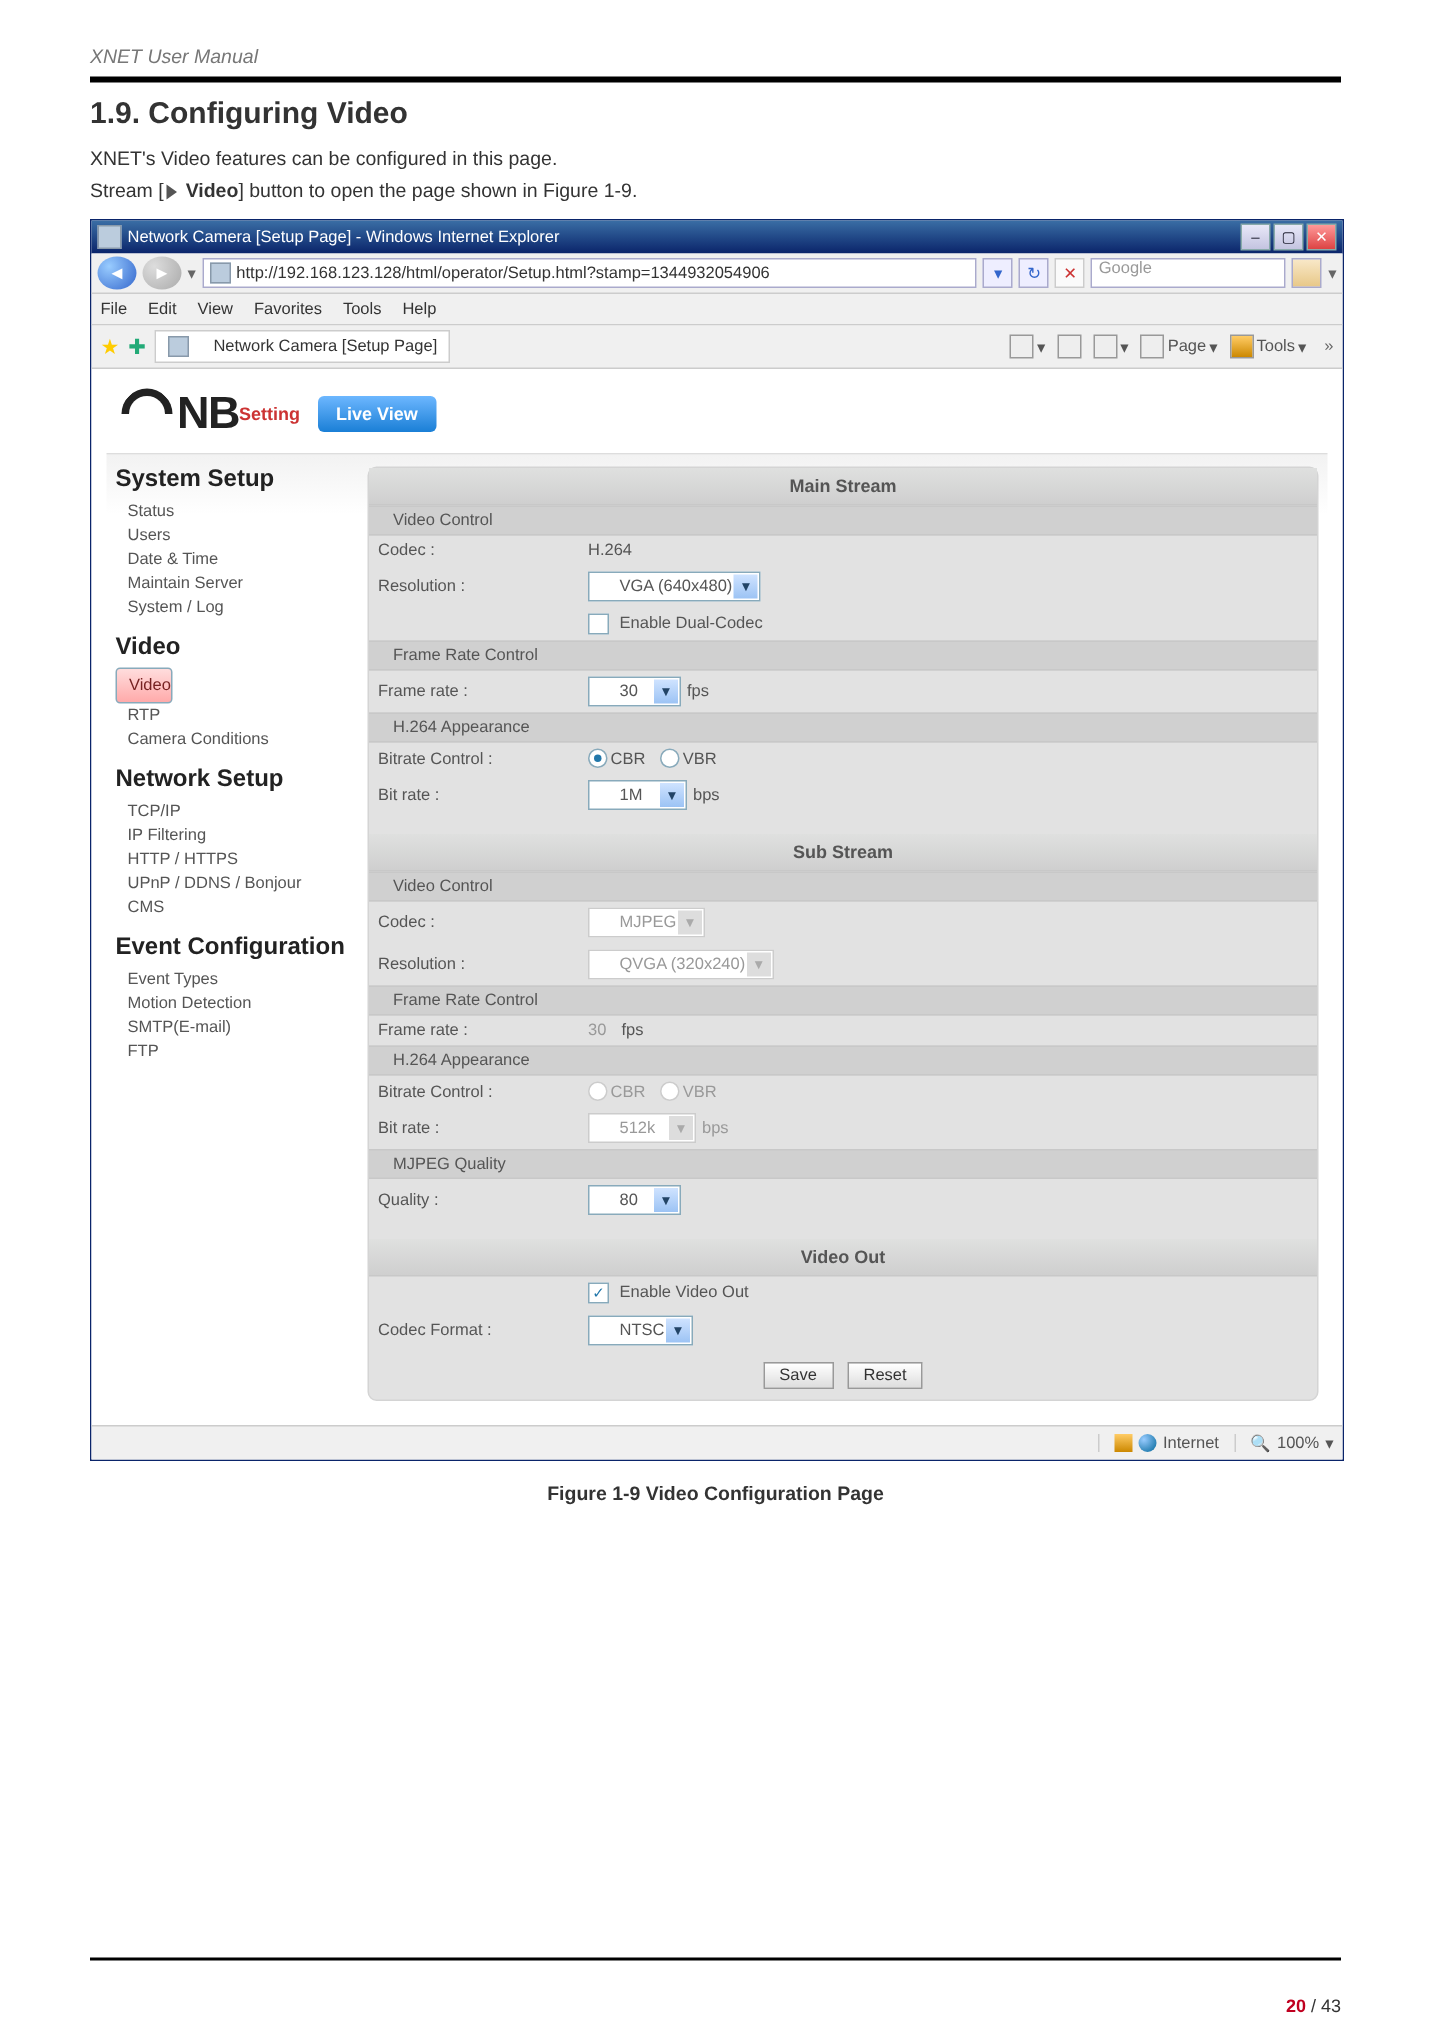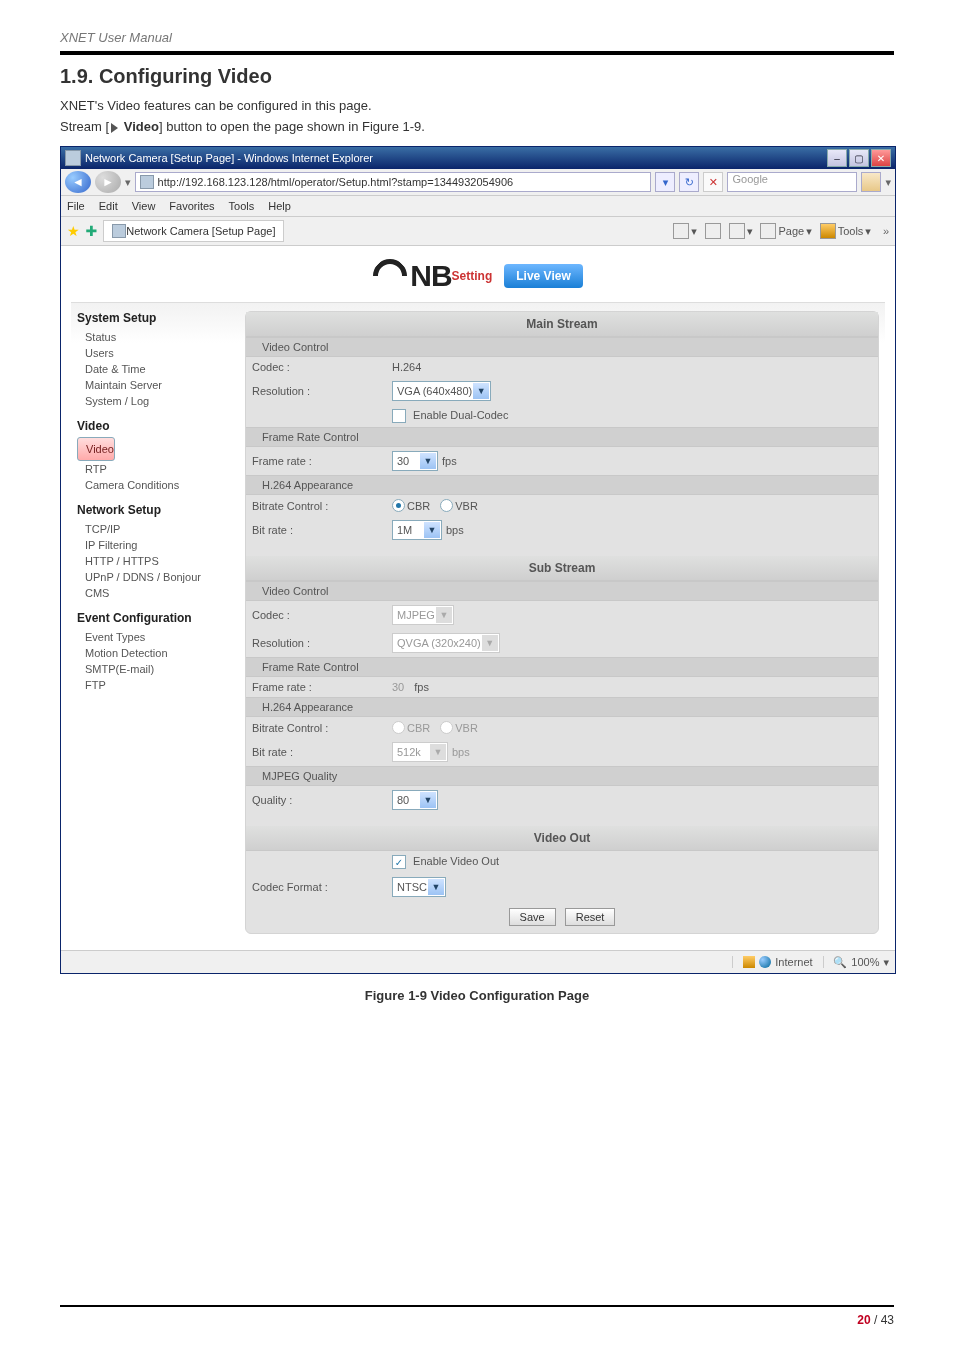--- a/index.html
+++ b/index.html
@@ -95,35 +95,35 @@
   .clear-btn{width:18px;height:18px;border:1px solid #ccc;background:#fafafa;display:flex;align-items:center;justify-content:center;color:#c33;}
   .search-field{width:120px;height:18px;border:1px solid #aac;background:#fff;padding:0 4px;color:#999;}
   .mag-btn{width:18px;height:18px;border:1px solid #aac;background:linear-gradient(#f8e8c8,#e8c888);}
 
   .ie-menubar {
     height:20px;background:#f0f0f0;border-bottom:1px solid #ccc;display:flex;align-items:center;padding:0 6px;gap:14px;color:#333;
   }
   .ie-tabbar {
     height:28px;background:#f0f0f0;border-bottom:1px solid #ccc;display:flex;align-items:center;justify-content:space-between;padding:0 6px;
   }
-  .tab{display:flex;align-items:center;gap:0;border:1px solid #ccc;background:#fff;height:20px;padding:0 8px;}
+  .tab{display:flex;align-items:center;gap:16px;border:1px solid #ccc;background:#fff;height:20px;padding:0 8px;}
   .toolbar-group{display:flex;align-items:center;gap:8px;color:#555;}
   .toolbar-group span{display:flex;align-items:center;gap:2px;}
   .ico-small{width:14px;height:14px;border:1px solid #999;background:#eee;}
 
   .ie-content {
     background:#fff;
     padding: 8px 10px 6px 10px;
     position:relative;
   }
 
   
   .cnb-header {
     height:44px;
-    display:flex;align-items:center;justify-content:center;
+    display:flex;align-items:center;justify-content:flex-start;
     padding: 0 10px;
   }
   .cnb-logo {
     font-family: Arial Black, Arial, sans-serif;
     font-size:30px;font-weight:900;color:#222;letter-spacing:-1px;
     display:flex;align-items:center;
   }
   .cnb-logo .arc{display:inline-block;width:24px;height:24px;border:5px solid #222;border-right-color:transparent;border-bottom-color:transparent;border-radius:50%;transform:rotate(45deg);margin-right:3px;}
   .top-links{display:flex;gap:12px;align-items:center;}
   .top-link-setting{color:#c33;font-size:12px;font-weight:bold;}
@@ -135,21 +135,21 @@
     margin-top:4px;
     background: linear-gradient(to bottom, #f2f2f2, #fff 40px);
     padding: 8px 6px 10px 6px;
   }
   .sidebar{
     width:168px;
     flex:none;
     font-size:11px;
     color:#555;
   }
-  .sidebar .group-hdr{font-weight:bold;color:#222;font-size:12px;margin:10px 0 4px 0;}
+  .sidebar .group-hdr{font-weight:bold;color:#222;font-size:16px;margin:10px 0 4px 0;}
   .sidebar .first{margin-top:0;}
   .sidebar .item{padding:2px 0 2px 8px;cursor:pointer;}
   .sidebar .item.sel{background:linear-gradient(#fdd,#faa);color:#722;border-radius:3px;}
 
   .main{
     flex:1;
     background:#e2e2e2;
     border-radius:6px;
     padding:0;
     border:1px solid #d4d4d4;
@@ -162,21 +162,21 @@
     padding:5px 0;border-bottom:1px solid #c8c8c8;
   }
   .sub-hdr{
     background:#d0d0d0;color:#555;padding:3px 16px;font-size:11px;border-top:1px solid #c8c8c8;border-bottom:1px solid #c8c8c8;
   }
   .row{
     display:flex;align-items:center;padding:4px 6px;font-size:11px;color:#555;
   }
   .lbl{width:140px;}
   .inline{margin-left:140px;padding:4px 6px;font-size:11px;color:#555;}
-  .sel{border:1px solid #8ab;background:#fff;height:18px;padding:0 18px 0 4px;display:inline-flex;align-items:center;position:relative;}
+  .sel{border:1px solid #8ab;background:#fff;height:18px;padding:0 18px 0 20px;display:inline-flex;align-items:center;position:relative;}
   .sel .arr{position:absolute;right:1px;top:1px;width:16px;height:16px;background:linear-gradient(#cfe3ff,#9cc3f4);display:flex;align-items:center;justify-content:center;color:#246;font-size:9px;}
   .sel.dis{border-color:#ccc;color:#999;}
   .sel.dis .arr{background:#ddd;color:#aaa;}
   .static{color:#555;}
   .chk{width:12px;height:12px;border:1px solid #8ab;background:#fff;display:inline-flex;align-items:center;justify-content:center;margin-right:4px;font-size:10px;color:#27a;vertical-align:middle;}
   .rad{width:11px;height:11px;border:1px solid #8ab;border-radius:50%;background:#fff;display:inline-flex;align-items:center;justify-content:center;margin-right:2px;vertical-align:middle;}
   .rad.on::after{content:"";width:5px;height:5px;border-radius:50%;background:#27a;}
   .btn{background:linear-gradient(#fff,#ddd);border:1px solid #999;padding:2px 10px;font-size:11px;margin:0 3px;}
   .btn-row{text-align:center;padding:10px 0;}
   .spacer{height:12px;background:transparent;}
@@ -185,21 +185,21 @@
     height:22px;border-top:1px solid #ccc;background:#f0f0f0;display:flex;align-items:center;justify-content:flex-start;padding:0 6px;gap:10px;
   }
   .st-internet{display:flex;align-items:center;gap:4px;color:#555;border-left:1px solid #ccc;border-right:1px solid #ccc;padding:0 10px;}
   .globe{width:12px;height:12px;border-radius:50%;background:radial-gradient(circle at 30% 30%,#9cf,#069);}
   .shield{width:12px;height:12px;background:linear-gradient(#fc6,#c80);}
   .zoom-box{display:flex;align-items:center;gap:4px;color:#555;}
 
   .fig-cap{text-align:center;font-weight:bold;font-size:13px;margin:14px 0;}
 
   .footer-line{position:absolute;left:60px;right:60px;bottom:44px;border-top:2px solid #000;}
-  .page-num{position:absolute;right:60px;bottom:24px;font-size:12px;}
+  .page-num{position:absolute;right:60px;bottom:7px;font-size:12px;}
   .page-num b{color:#c00020;}
 
   .chevrons{color:#666;font-size:11px;margin-left:4px;}
 </style>
 </head>
 <body>
 
 <div class="page">
   <div class="doc-title">XNET User Manual</div>
   <hr class="hr-thick">

